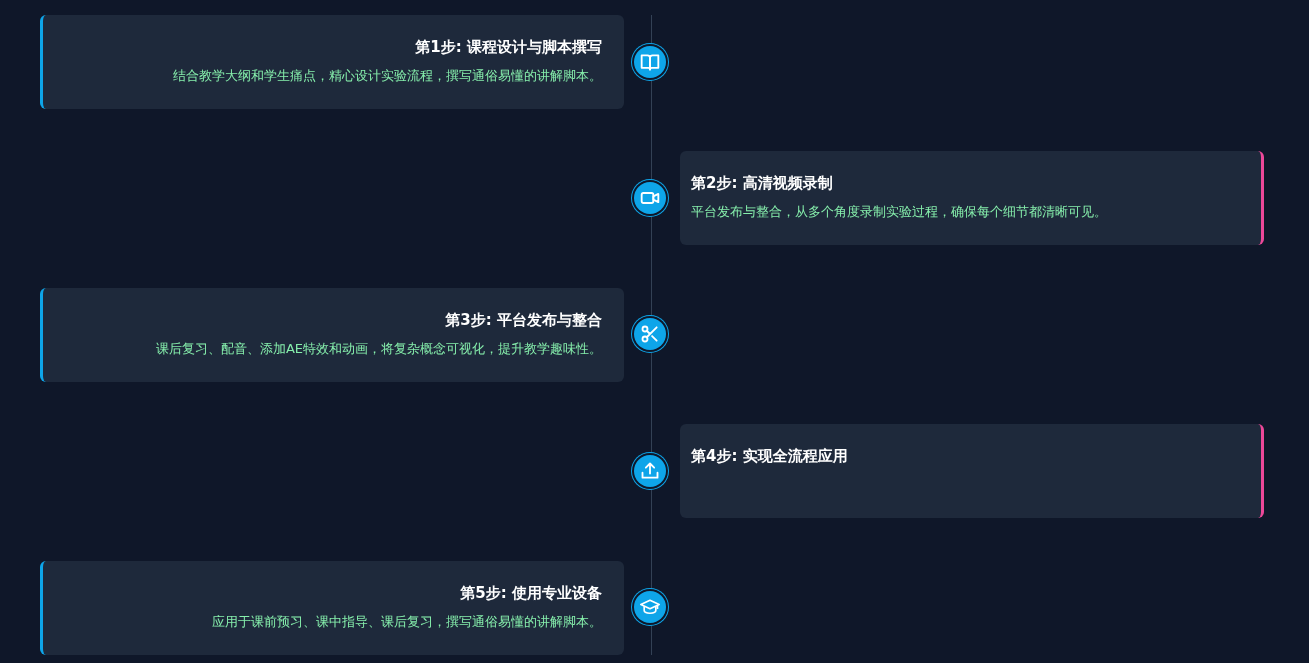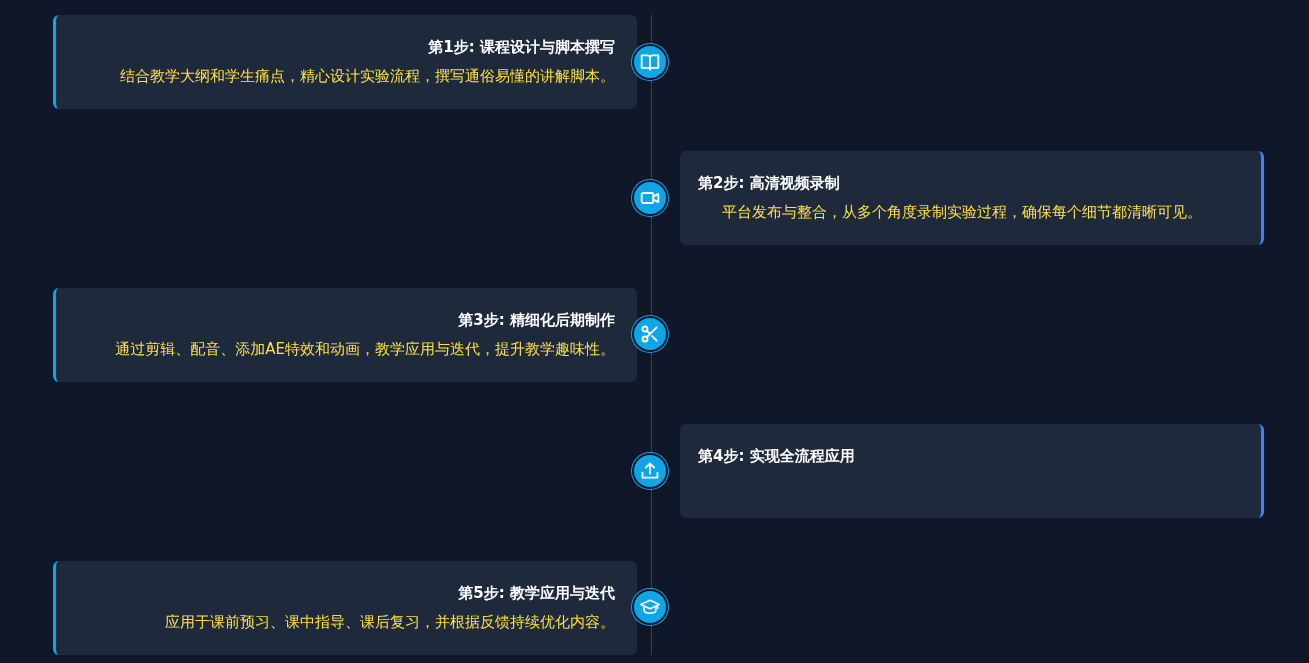--- a/index.html
+++ b/index.html
@@ -10,24 +10,24 @@
     position:relative;
   }
   .axis {
     position:absolute; left:651px; top:15px; width:1px; height:640px;
     background:#334155;
   }
   .card {
     position:absolute; width:584px; height:94px;
     background:#1e293b; border-radius:6px; box-sizing:border-box;
   }
-  .card.left { left:53px; border-left:3px solid #0ea5e9; text-align:right; padding:22px 22px 0 0; }
-  .card.right { left:680px; border-right:3px solid #3b82f6; text-align:left; padding:22px 0 0 18px; }
+  .card.left { left:40px; border-left:3px solid #0ea5e9; text-align:right; padding:22px 22px 0 0; }
+  .card.right { left:680px; border-right:3px solid #ec4899; text-align:left; padding:22px 0 0 11px; }
   .title { color:#ffffff; font-weight:bold; font-size:15px; line-height:20px; }
-  .desc { color:#fde047; font-size:15px; line-height:18px; margin-top:10px;margin-left:24px; }
+  .desc { color:#86efac; font-size:13px; line-height:18px; margin-top:10px; }
   .node {
     position:absolute; left:634px; width:32px; height:32px; border-radius:50%;
     background:#0ea5e9; box-shadow:0 0 0 2px #0f1729, 0 0 0 3px #0ea5e9;
     display:flex; align-items:center; justify-content:center;
   }
   .node svg { width:20px; height:20px; }
 </style>
 </head>
 <body>
 
@@ -49,44 +49,44 @@
   <div class="desc">平台发布与整合，从多个角度录制实验过程，确保每个细节都清晰可见。</div>
 </div>
 <div class="node" style="top:182px">
   <svg viewBox="0 0 24 24" fill="none" stroke="#fff" stroke-width="2.2" stroke-linejoin="round">
       <rect x="2" y="6" width="14" height="12" rx="2"></rect>
       <path d="M16 10l6-3v10l-6-3z"></path>
     </svg>
 </div>
 
 <div class="card left" style="top:288px">
-  <div class="title">第3步: 精细化后期制作</div>
-  <div class="desc">通过剪辑、配音、添加AE特效和动画，教学应用与迭代，提升教学趣味性。</div>
+  <div class="title">第3步: 平台发布与整合</div>
+  <div class="desc">课后复习、配音、添加AE特效和动画，将复杂概念可视化，提升教学趣味性。</div>
 </div>
 <div class="node" style="top:318px">
   <svg viewBox="0 0 24 24" fill="none" stroke="#fff" stroke-width="2.2" stroke-linecap="round">
       <circle cx="6" cy="6" r="3"></circle>
       <circle cx="6" cy="18" r="3"></circle>
       <path d="M20 4L8.1 15.9M14.5 14.5L20 20M8.1 8.1L12 12"></path>
     </svg>
 </div>
 
 <div class="card right" style="top:424px">
   <div class="title">第4步: 实现全流程应用</div>
 </div>
 <div class="node" style="top:455px">
   <svg viewBox="0 0 24 24" fill="none" stroke="#fff" stroke-width="2.2" stroke-linecap="round" stroke-linejoin="round">
       <path d="M12 15V3M7 8l5-5 5 5"></path>
       <path d="M3 14v6h18v-6"></path>
     </svg>
 </div>
 
 <div class="card left" style="top:561px">
-  <div class="title">第5步: 教学应用与迭代</div>
-  <div class="desc">应用于课前预习、课中指导、课后复习，并根据反馈持续优化内容。</div>
+  <div class="title">第5步: 使用专业设备</div>
+  <div class="desc">应用于课前预习、课中指导、课后复习，撰写通俗易懂的讲解脚本。</div>
 </div>
 <div class="node" style="top:591px">
   <svg viewBox="0 0 24 24" fill="none" stroke="#fff" stroke-width="2" stroke-linejoin="round">
       <path d="M12 4L1 9l11 5 11-5z"></path>
       <path d="M5 11v5c0 2 3 3.5 7 3.5s7-1.5 7-3.5v-5"></path>
       <path d="M21 9.5v5"></path>
     </svg>
 </div>
 
 </body></html>

